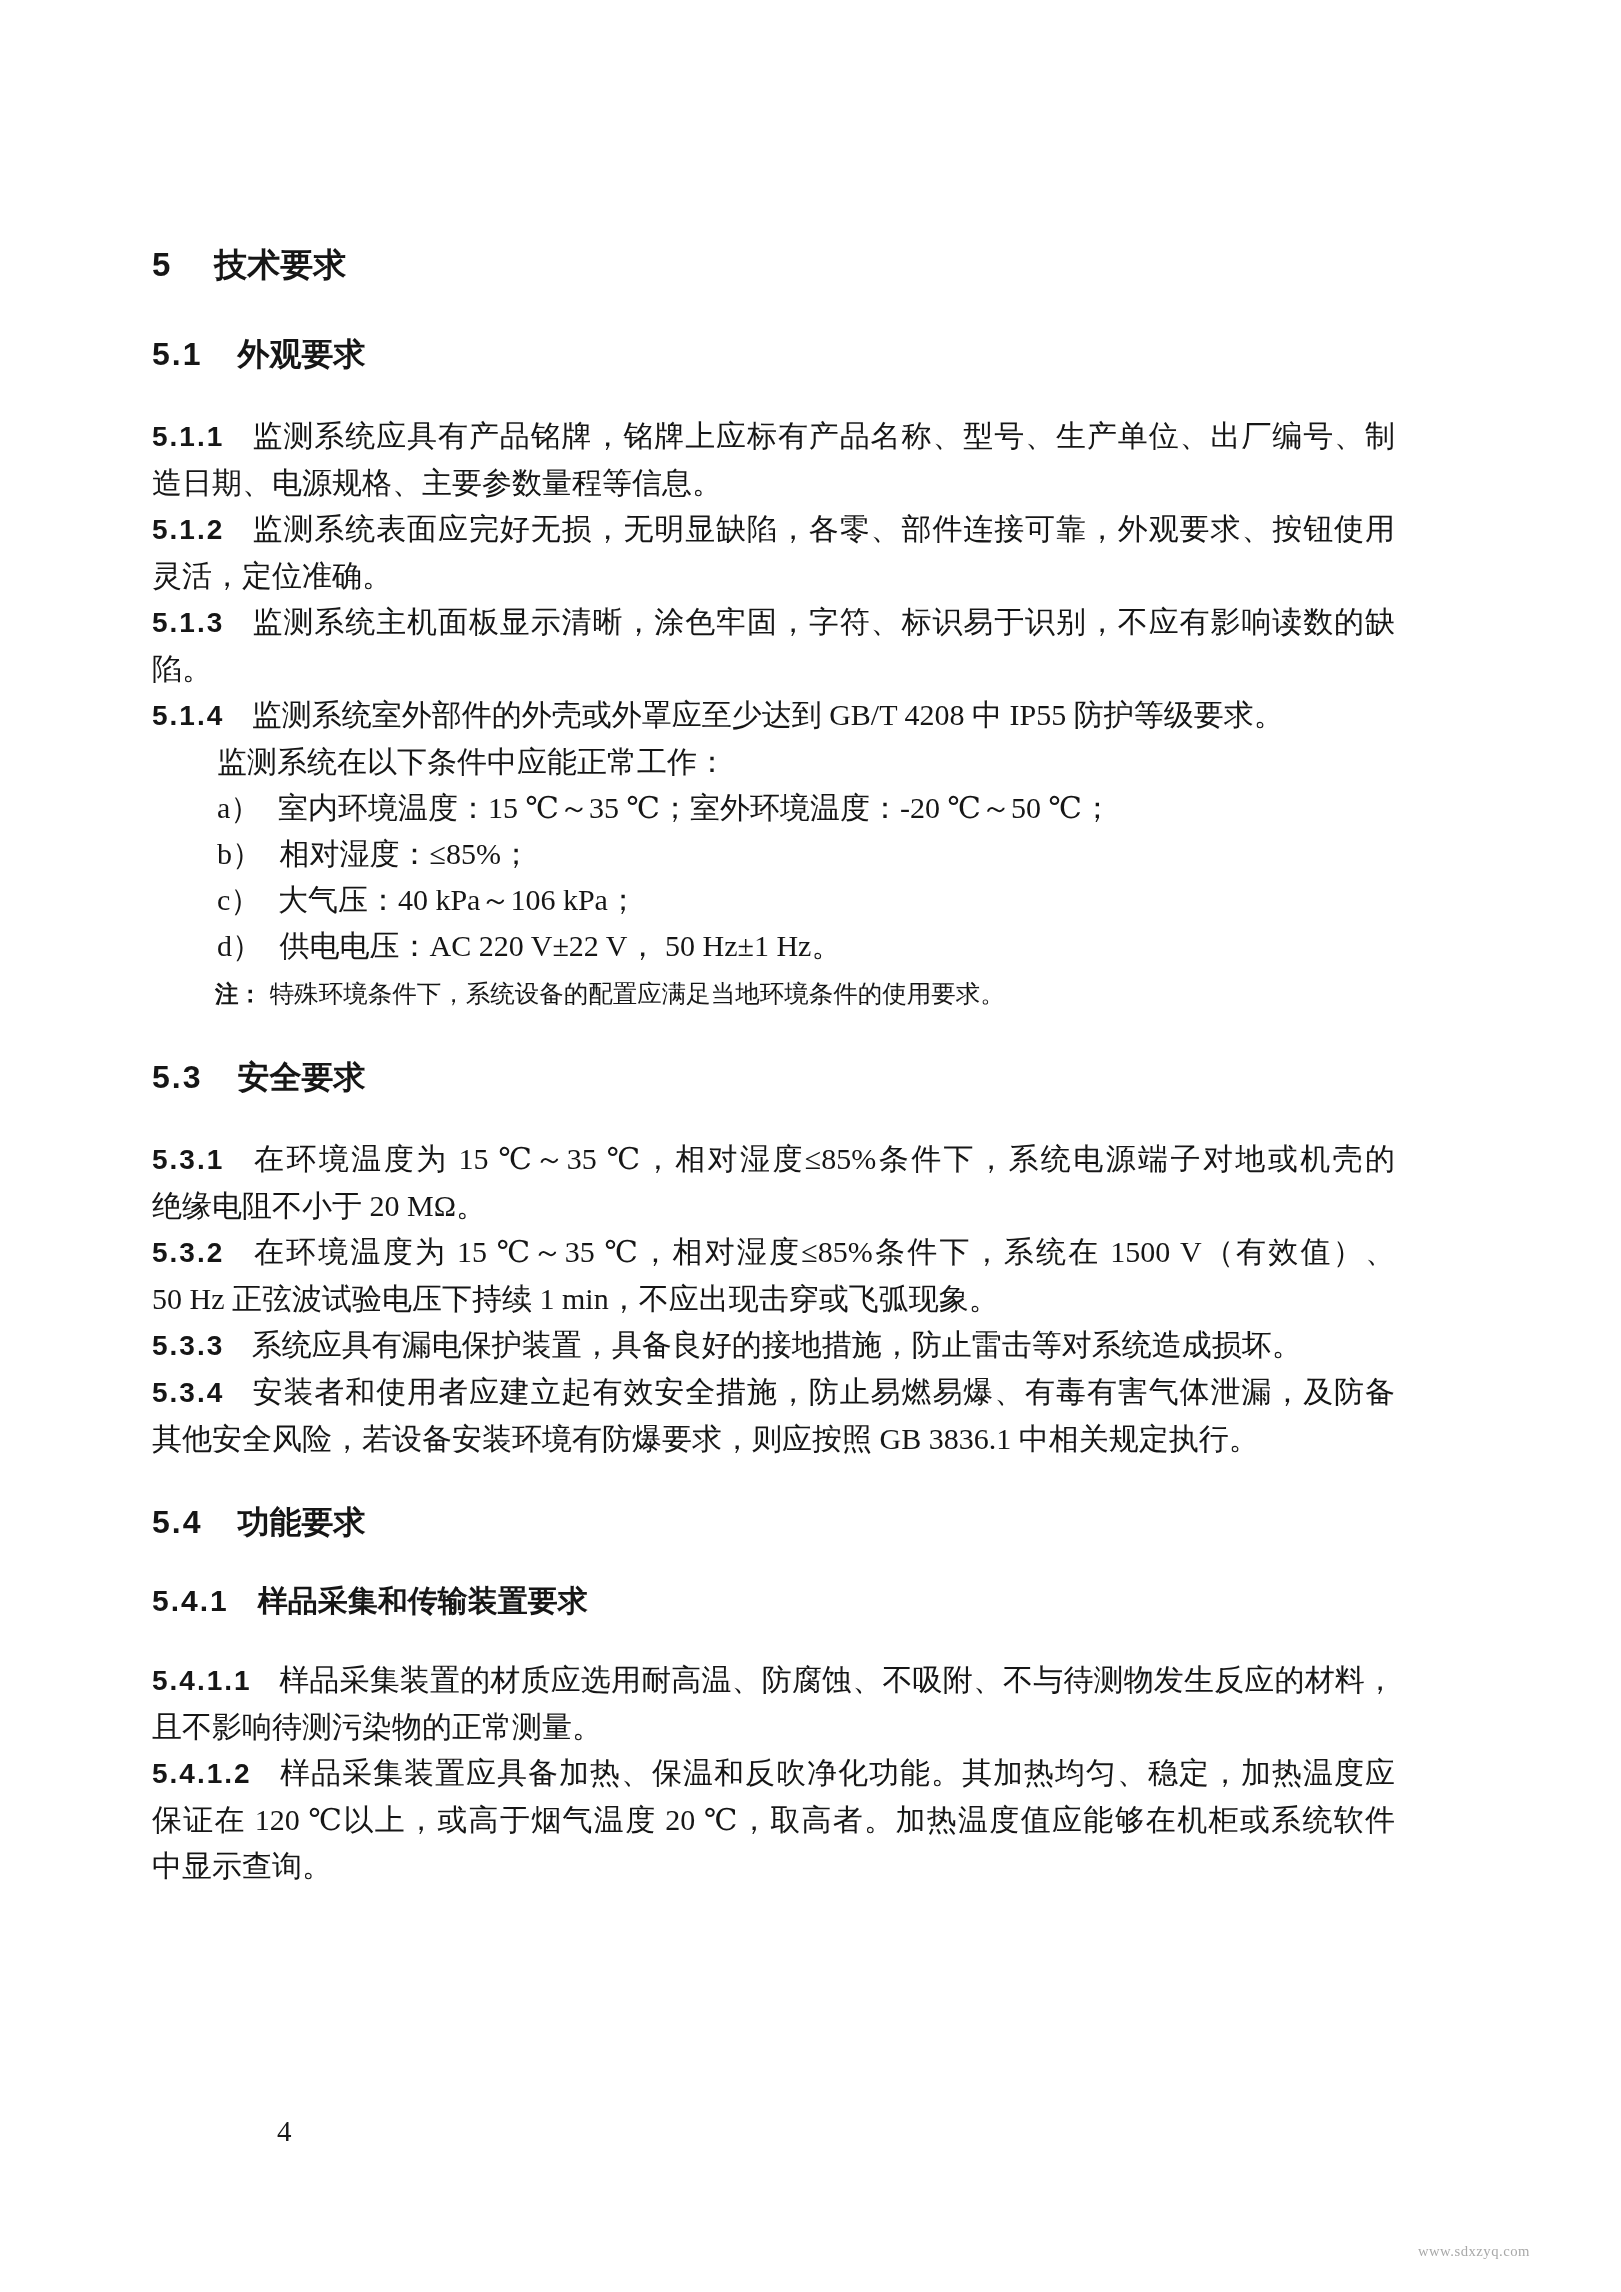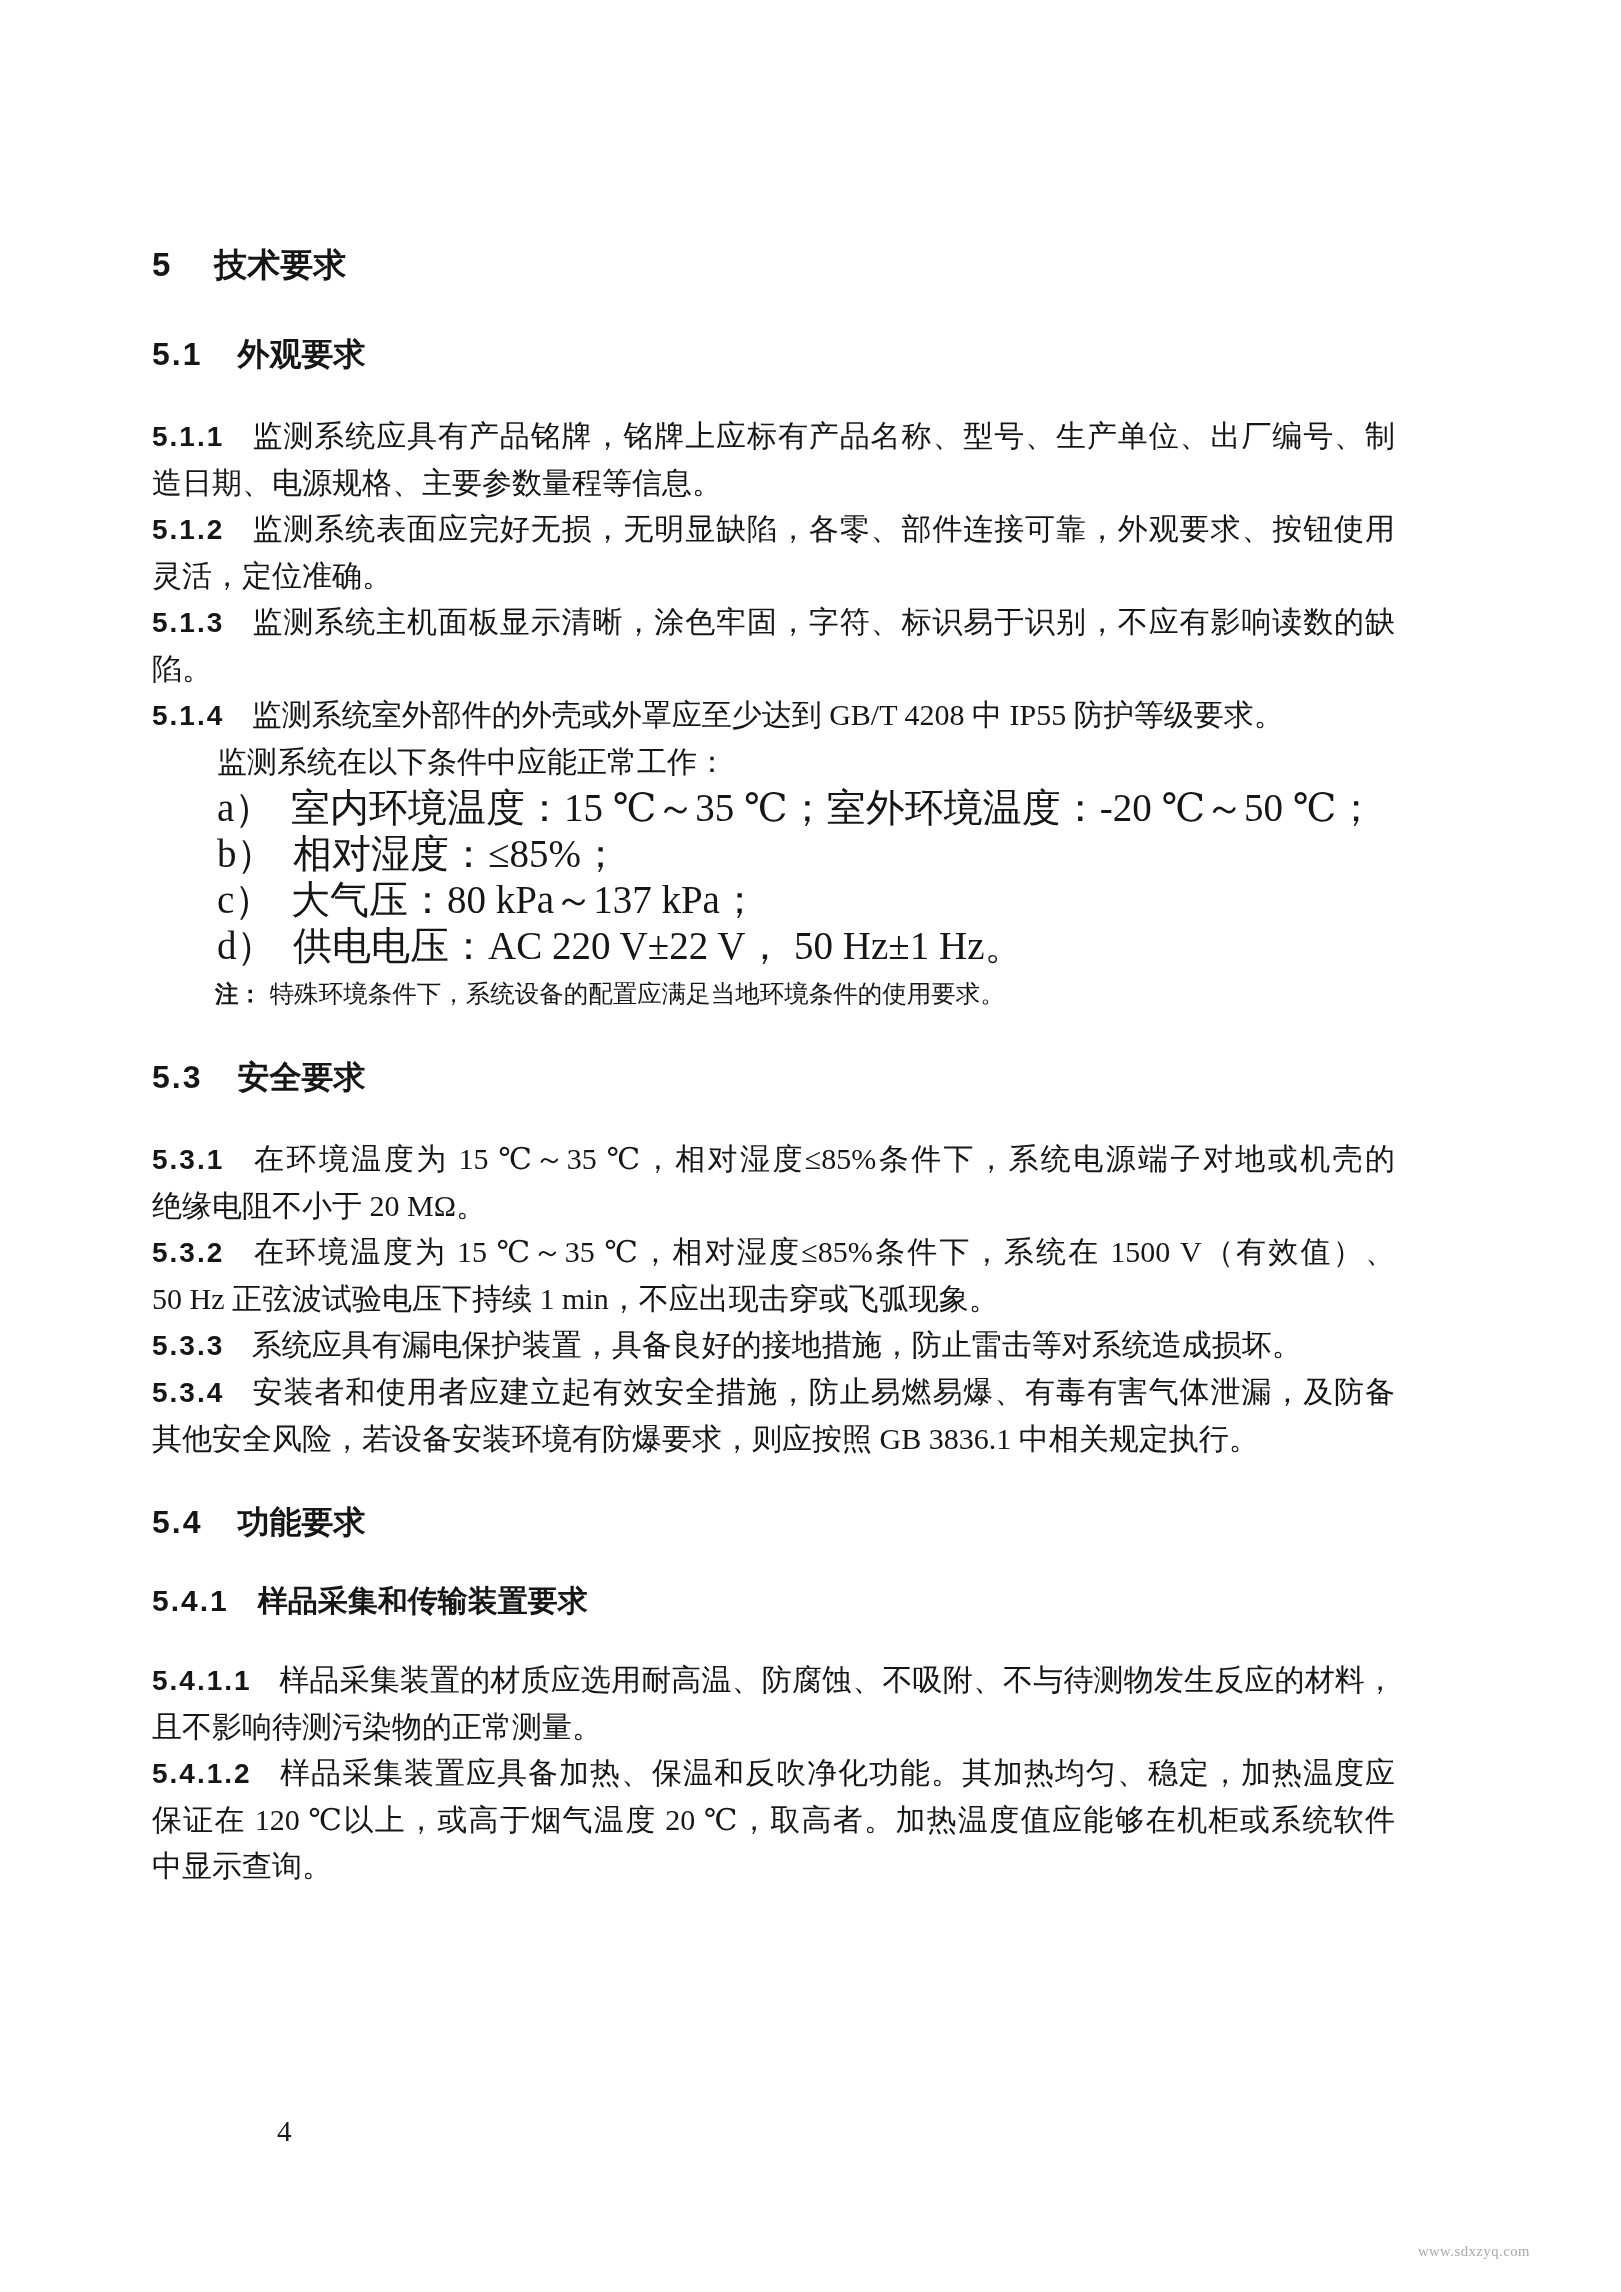--- a/index.html
+++ b/index.html
@@ -54,21 +54,21 @@
   }
   .cnum {
     font-family: "Liberation Sans", "DejaVu Sans", sans-serif;
     font-weight: 700;
     font-size: 28px;
     letter-spacing: 2px;
     margin-right: 27.4px;
     white-space: nowrap;
   }
   .indent { padding-left: 65px; }
-  .list-item { font-size: 39px; line-height: 46px; padding-left: 65px; }
+  .list-item { font-size: 30px; line-height: 46px; padding-left: 65px; }
   .li-label { margin-right: 17.6px; }
 
   .note {
     font-size: 24.5px;
     line-height: 45px;
     padding-left: 63px;
     margin-top: 2px;
   }
   .note-label {
     font-family: "Liberation Sans", "DejaVu Sans", sans-serif;
@@ -125,21 +125,21 @@
 
     <div class="clause">
       <div class="line"><span class="cnum">5.1.4</span><span class="ctext">监测系统室外部件的外壳或外罩应至少达到 GB/T 4208 中 IP55 防护等级要求。</span></div>
     </div>
 
 
     <div class="line indent">监测系统在以下条件中应能正常工作：</div>
 
     <div class="list-item"><span class="li-label">a）</span><span>室内环境温度：15 ℃～35 ℃；室外环境温度：-20 ℃～50 ℃；</span></div>
     <div class="list-item"><span class="li-label">b）</span><span>相对湿度：≤85%；</span></div>
-    <div class="list-item"><span class="li-label">c）</span><span>大气压：80 kPa～137 kPa；</span></div>
+    <div class="list-item"><span class="li-label">c）</span><span>大气压：40 kPa～106 kPa；</span></div>
     <div class="list-item"><span class="li-label">d）</span><span>供电电压：AC 220 V±22 V， 50 Hz±1 Hz。</span></div>
 
     <div class="note"><span class="note-label">注：</span><span>特殊环境条件下，系统设备的配置应满足当地环境条件的使用要求。</span></div>
 
     <div class="h2">
       <span class="hnum">5.3</span><span class="htitle">安全要求</span>
     </div>
 
     <div class="clause">
       <div class="line fill"><span class="cnum">5.3.1</span><span class="ctext">在环境温度为 15 ℃～35 ℃，相对湿度≤85%条件下，系统电源端子对地或机壳的</span></div>

